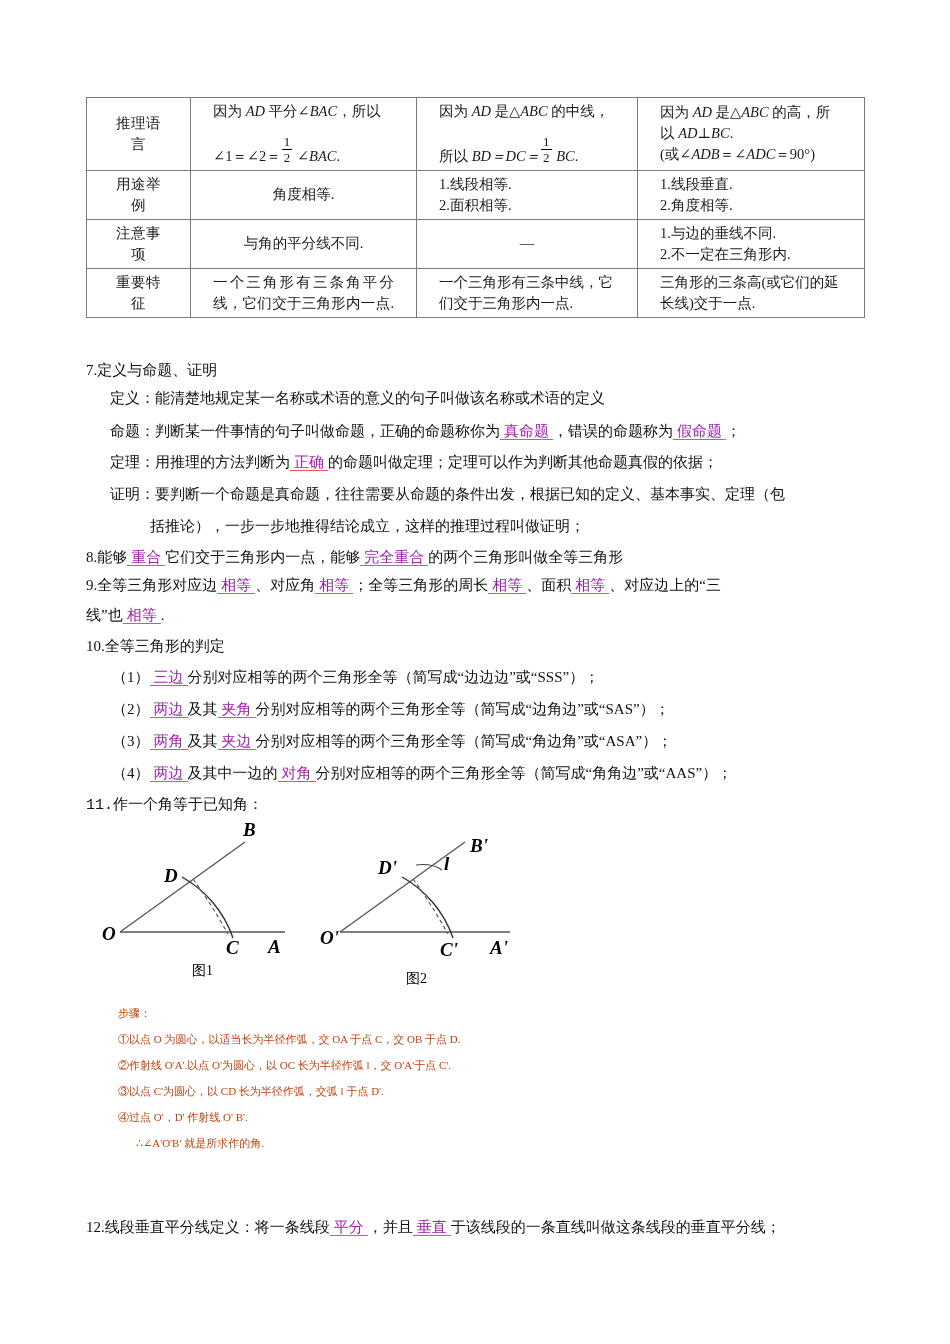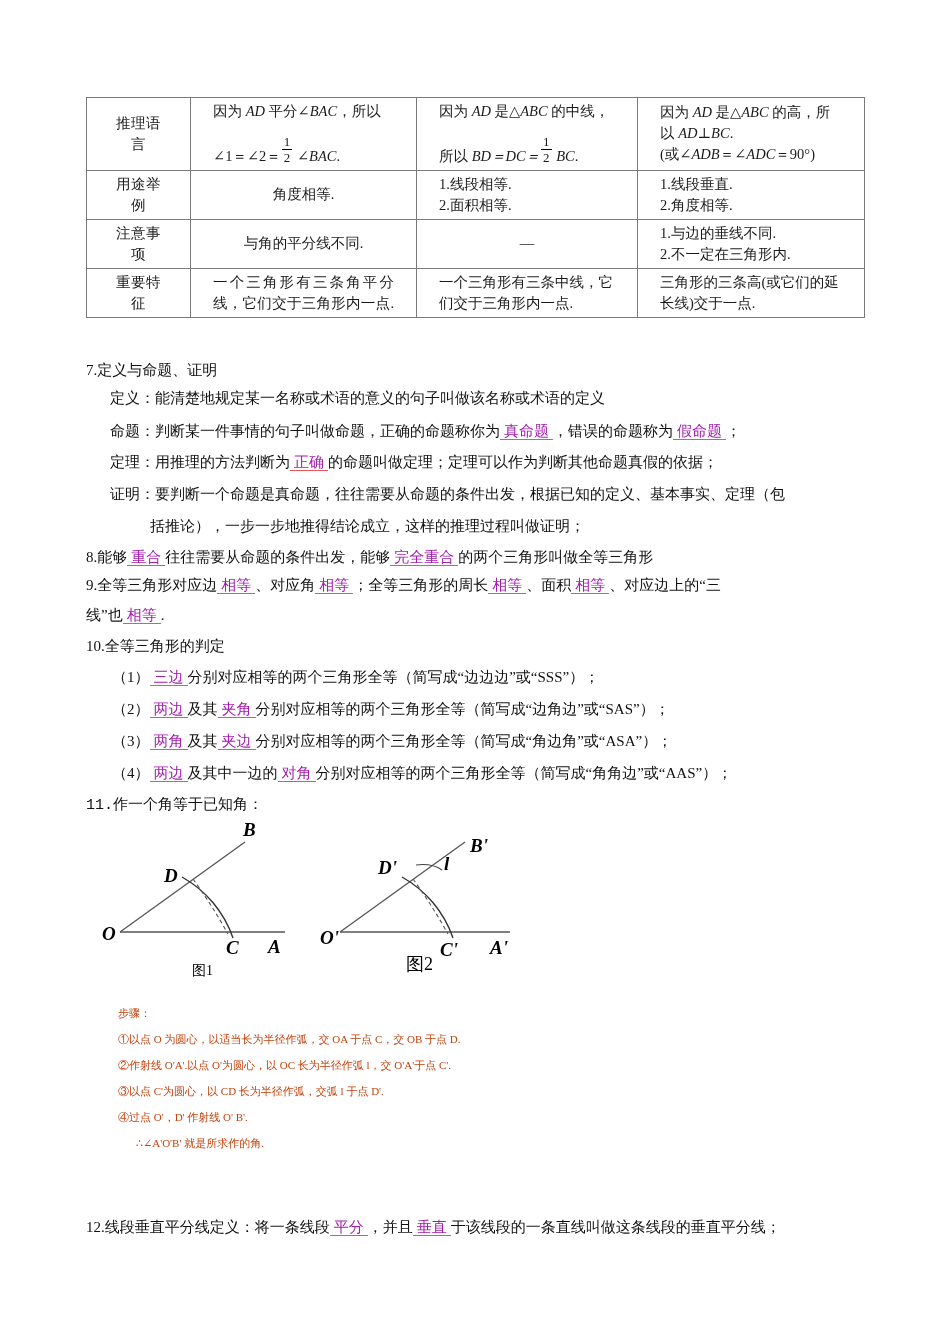--- a/index.html
+++ b/index.html
@@ -151,21 +151,21 @@
   <div class="txt" style="left:110px; top:455px;text-align:right;">
     <span>定理：</span><span>用推理的方法判断为</span><span class="blank">正确</span><span>的命题叫做定理；定理可以作为判断其他命题真假的依据；</span>
   </div>
 
   <div class="txt" style="left:110px; top:487px;">
     <span>证明：</span><span>要判断一个命题是真命题，往往需要从命题的条件出发，根据已知的定义、基本事实、定理（包</span>
   </div>
   <div class="txt" style="left:150px; top:519px;">括推论），一步一步地推得结论成立，这样的推理过程叫做证明；</div>
 
   <div class="txt" style="left:86px; top:550px;">
-    <span>8.能够</span><span class="blank">重合</span><span>往往需要从命题的条件出发，能够</span><span class="blank">完全重合</span><span>的两个三角形叫做全等三角形</span>
+    <span>8.能够</span><span class="blank">重合</span><span>它们交于三角形内一点，能够</span><span class="blank">完全重合</span><span>的两个三角形叫做全等三角形</span>
   </div>
 
   <div class="txt" style="left:86px; top:578px;">
     <span>9.全等三角形对应边</span><span class="blank">相等</span><span>、对应角</span><span class="blank">相等</span><span>；全等三角形的周长</span><span class="blank">相等</span><span>、面积</span><span class="blank">相等</span><span>、对应边上的“三</span>
   </div>
   <div class="txt" style="left:86px; top:608px;">
     <span>线”也</span><span class="blank">相等</span><span>.</span>
   </div>
 
   <div class="txt" style="left:86px; top:639px;">10.全等三角形的判定</div>
@@ -216,21 +216,21 @@
       <path d="M 93 59 Q 112 85 128 114" fill="none" stroke="#555" stroke-width="1.1" stroke-dasharray="4,3"></path>
 
       <path d="M 96 45 Q 112 43 122 50" fill="none" stroke="#444" stroke-width="1.1"></path>
       <text class="lbl" x="0" y="124">O'</text>
       <text class="lbl" x="170" y="134">A'</text>
       <text class="lbl" x="150" y="32">B'</text>
       <text class="lbl" x="120" y="136">C'</text>
       <text class="lbl" x="58" y="54">D'</text>
       <text class="lbl" x="124" y="50">l</text>
     </svg>
-    <div style="position:absolute; left:86px; top:132px; font-size:18px;">图2</div>
+    <div style="position:absolute; left:86px; top:150px; font-size:14px;">图2</div>
   </div>
 
   <div class="steps">
     <div>步骤：</div>
     <div>①以点 O 为圆心，以适当长为半径作弧，交 OA 于点 C，交 OB 于点 D.</div>
     <div>②作射线 O'A'.以点 O'为圆心，以 OC 长为半径作弧 l，交 O'A'于点 C'.</div>
     <div>③以点 C'为圆心，以 CD 长为半径作弧，交弧 l 于点 D'.</div>
     <div>④过点 O'，D' 作射线 O' B'.</div>
     <div style="padding-left:18px;">∴∠A'O'B' 就是所求作的角.</div>
   </div>

